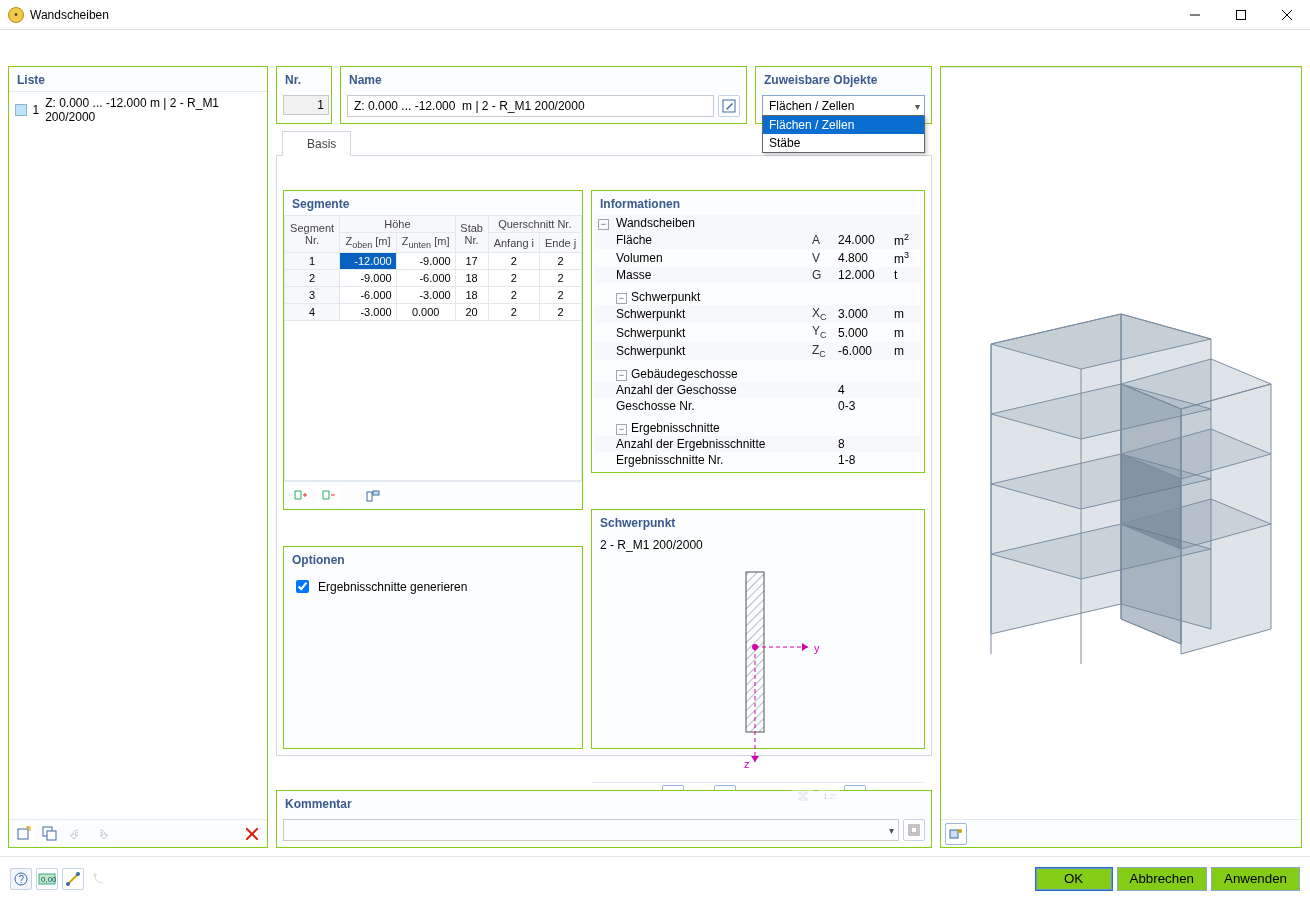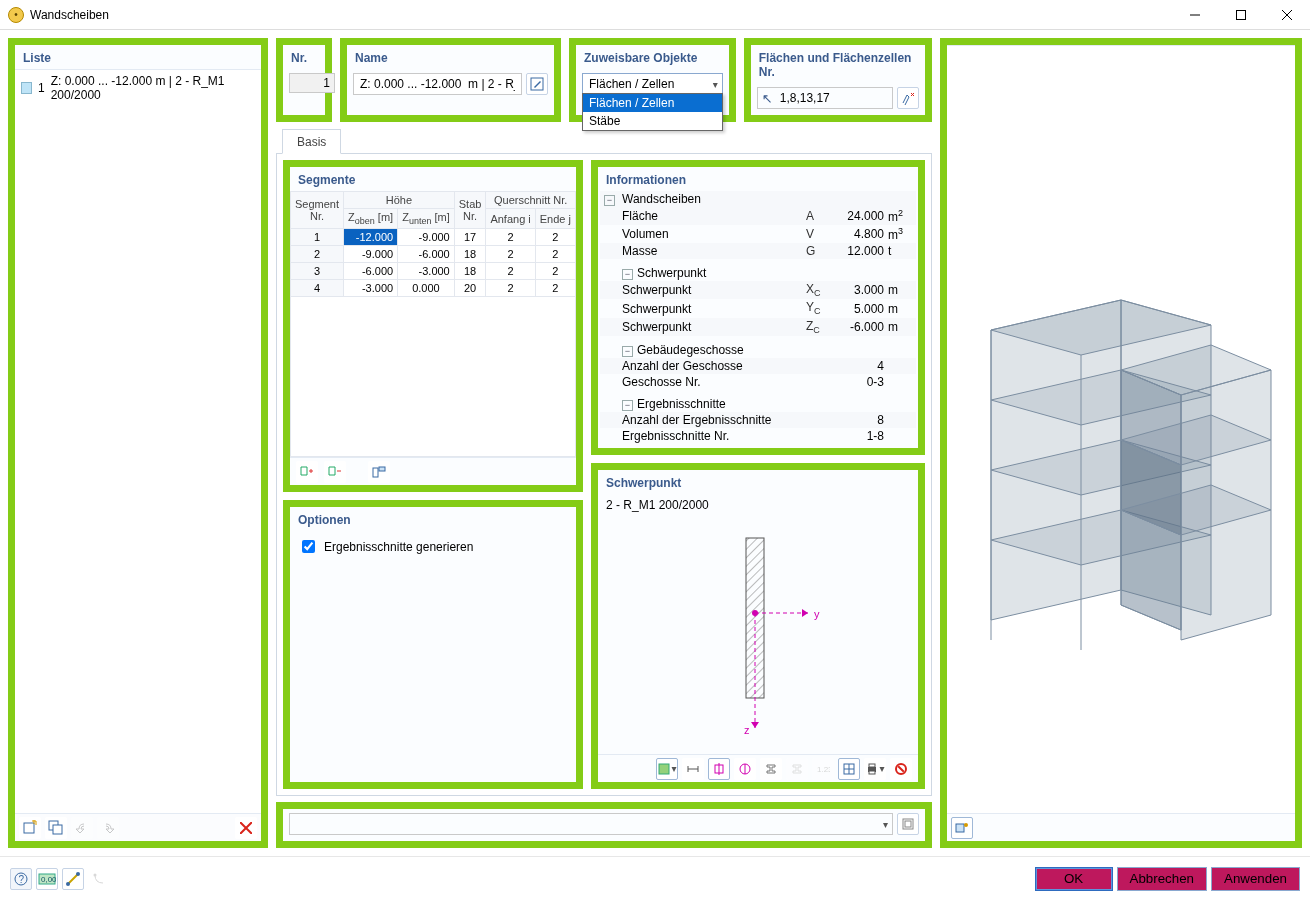--- a/index.html
+++ b/index.html
@@ -19,21 +19,21 @@
   .winbtn { width:46px; height:30px; display:flex; align-items:center; justify-content:center; }
   .app-icon {
     width:16px; height:16px; background:#f2c94c; border-radius:50%;
     display:inline-flex; align-items:center; justify-content:center;
     font-size:10px; color:#5a4200; border:1px solid #b58900;
   }
   .content {
     display:flex; gap:8px; padding:8px; height:calc(100% - 30px - 44px);
   }
   .group {
-    border:7px solid #84cc16; background:#fbfdff;
+    border:1px solid #84cc16; background:#fbfdff;margin-top:28px;
   }
   .group-title {
     color:#3a5a8c; font-size:12px; padding:6px 8px 4px 8px; font-weight:600;
   }
   .col-left { width:260px; display:flex; flex-direction:column; gap:6px; }
   .list-group { flex:1; display:flex; flex-direction:column; }
   .list-body { flex:1; padding:2px 4px; overflow:auto; background:#fff; border-top:1px solid #e3eaf3; }
   .list-item { display:flex; align-items:center; gap:6px; padding:2px 2px; font-size:12px; }
   .list-cube {
     width:12px; height:12px; background:#bfe4f7; border:1px solid #88b7ce;
@@ -73,21 +73,21 @@
   }
   .dd-item { padding:2px 6px; }
   .dd-item.sel { background:#0a6ed1; color:#fff; }
   .fl-row { display:flex; gap:4px; padding:4px 6px 6px 6px; align-items:center; }
   .fl-input { flex:1; height:22px; border:1px solid #c9c9c9; padding:0 4px 0 22px; position:relative; display:flex; align-items:center; }
   .fl-input .cursor-icon { position:absolute; left:4px; top:3px; font-size:13px; color:#3a5a8c; }
   
   .tabs-host { display:flex; flex-direction:column; flex:1; min-height:0; }
   .tabbar { display:flex; gap:2px; padding-left:6px; border-bottom:1px solid #cfd8e3; background:#fff; }
   .tab {
-    padding:5px 14px 4px 14px; border:1px solid #cfd8e3; border-bottom:1px solid #fff;
+    padding:5px 14px 4px 24px; border:1px solid #cfd8e3; border-bottom:1px solid #fff;
     background:#fff; position:relative; top:1px; color:#444; font-size:12px;
   }
   .tab.active { background:#fff; }
   .tab-body {
     flex:1; border:1px solid #cfd8e3; border-top:none; padding:6px; display:flex; gap:8px; min-height:0;
     background:#fff;
   }
   .subcol-left { width:300px; display:flex; flex-direction:column; gap:8px; }
   .subcol-mid { flex:1; display:flex; flex-direction:column; gap:8px; min-width:0; }
   .seg-group { flex:0 0 auto; }
@@ -108,21 +108,21 @@
   .tree { font-size:12px; }
   .tree .node { display:grid; grid-template-columns: 18px 1fr 26px 56px 24px; align-items:center;
     padding:1px 4px; }
   .tree .node.h { background:#f6f8fb; font-weight:normal; }
   .tree .node.alt { background:#f6f8fb; }
   .tree .node .lab { padding-left:0; }
   .tree .toggle { width:11px; height:11px; border:1px solid #9aa; display:inline-flex;
     align-items:center; justify-content:center; font-size:9px; line-height:9px; color:#556;
     margin-right:4px; }
   .tree .sym { text-align:left; color:#333; }
-  .tree .val { text-align:right; padding-right:4px; }
+  .tree .val { padding-right:4px; }
   .tree .unit { text-align:left; }
   .tree .indent1 { padding-left:22px; }
   .tree .indent2 { padding-left:42px; }
   .qs-group { flex:1; display:flex; flex-direction:column; min-height:0; }
   .qs-body { flex:1; padding:4px 8px 0 8px; display:flex; flex-direction:column; }
   .qs-canvas { flex:1; display:flex; align-items:center; justify-content:center; position:relative; }
   .comment-group { }
   .comment-row { display:flex; gap:4px; padding:4px 6px 6px 6px; }
   .combo { flex:1; height:22px; border:1px solid #c9c9c9; display:flex; align-items:center; justify-content:flex-end;
     padding-right:4px; }
@@ -130,21 +130,21 @@
   .preview-group { flex:1; display:flex; flex-direction:column; }
   .preview-body { flex:1; background:#fff; display:flex; align-items:center; justify-content:center;
     border-top:1px solid #e3eaf3; position:relative; }
   .preview-toolbar { height:28px; border-top:1px solid #e3eaf3; display:flex; align-items:center; padding:0 4px; gap:4px; }
   
   .bottombar {
     height:44px; display:flex; align-items:center; justify-content:space-between;
     padding:6px 10px; border-top:1px solid #e7e7e7;
   }
   .btn {
-    height:24px; min-width:78px; border:1px solid #8aa8cf; background:#be185d; padding:0 12px;
+    height:24px; min-width:78px; border:1px solid #8aa8cf; background:#84cc16; padding:0 12px;
   }
   .btn.primary { border-color:#2e6bbf; box-shadow: inset 0 0 0 1px #5e95dd; }
   sup { font-size:9px; }
   sub { font-size:9px; }
   .qs-toolbar {
     height:28px; display:flex; align-items:center; padding:2px 6px; gap:4px; border-top:1px solid #e3eaf3;
   }
   .qs-toolbar .spread { flex:1; }
   .chev { font-size:10px; color:#555; }
 </style>
@@ -244,36 +244,20 @@
       </div>
       <div class="group zuw-group">
         <div class="group-title">Zuweisbare Objekte</div>
         <div class="select-box">
           <span>Flächen / Zellen</span>
           <span class="chev">▾</span>
         </div>
         <div class="select-dropdown">
           <div class="dd-item sel">Flächen / Zellen</div>
           <div class="dd-item">Stäbe</div>
-        </div>
-      </div>
-      <div class="group fl-group">
-        <div class="group-title">Flächen und Flächenzellen Nr.</div>
-        <div class="fl-row">
-          <div class="fl-input">
-            <span class="cursor-icon">↖</span>
-            <span>1,8,13,17</span>
-          </div>
-          <div class="tbtn" style="border:1px solid #c6d3e5">
-            <svg width="14" height="14">
-                <path d="M2 12 L6 4 L8 6 L4 14" fill="none" stroke="#3a6aa3"></path>
-                <line x1="10" y1="2" x2="13" y2="5" stroke="#d9241b"></line>
-                <line x1="13" y1="2" x2="10" y2="5" stroke="#d9241b"></line>
-              </svg>
-          </div>
         </div>
       </div>
     </div>
 
     <div class="tabs-host">
       <div class="tabbar">
         <div class="tab active">Basis</div>
       </div>
       <div class="tab-body">
 
@@ -583,20 +567,21 @@
                   </svg>
                 </div>
             </div>
           </div>
         </div>
 
       </div>
     </div>
 
     <div class="group comment-group">
+      <div class="group-title">Kommentar</div>
       <div class="comment-row">
         <div class="combo">
           <span class="chev">▾</span>
         </div>
         <div class="tbtn" style="border:1px solid #c6d3e5">
           <svg width="14" height="14">
               <rect x="2" y="2" width="10" height="10" fill="none" stroke="#888"></rect>
               <rect x="4" y="4" width="6" height="6" fill="none" stroke="#888"></rect>
             </svg>
         </div>

